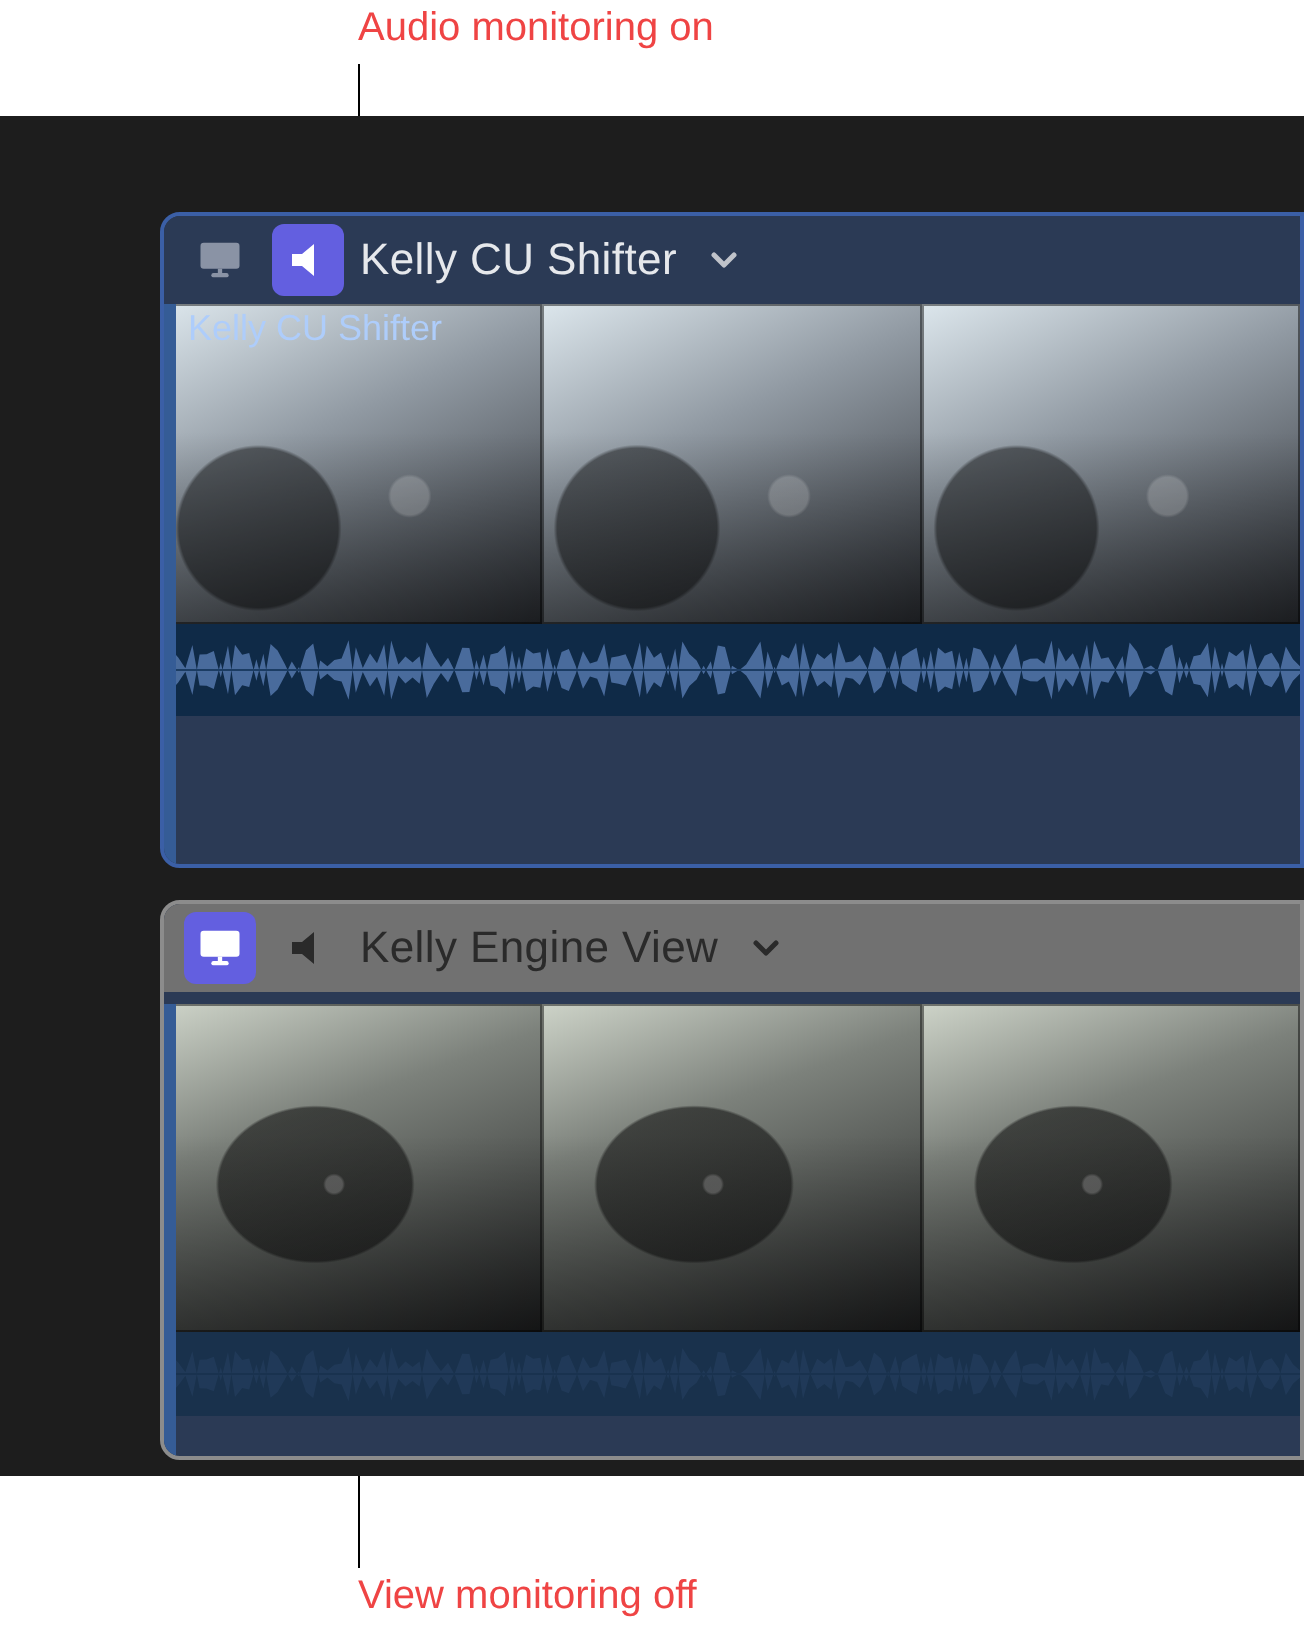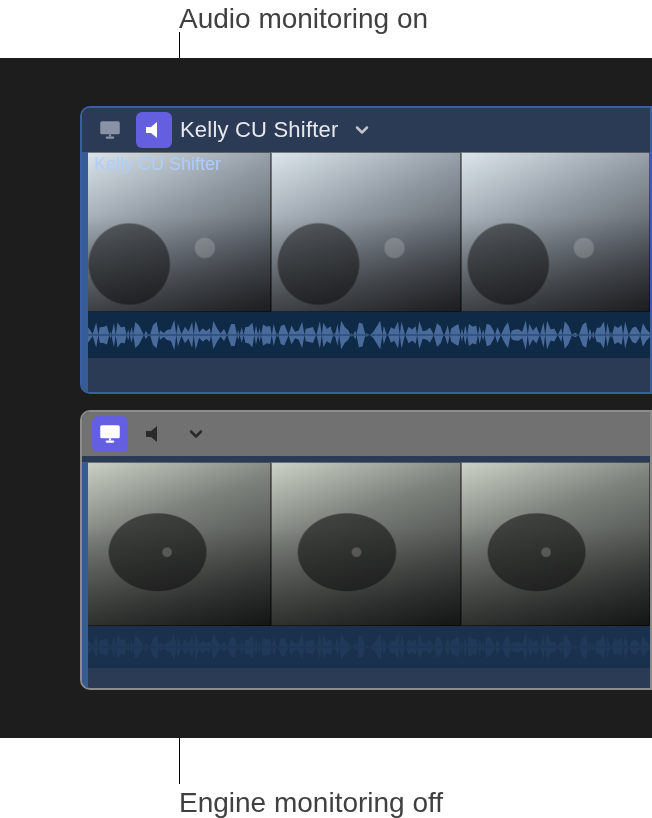--- a/index.html
+++ b/index.html
@@ -9,22 +9,22 @@
     height: 818px;
     background: #ffffff;
     font-family: -apple-system, "Helvetica Neue", Arial, sans-serif;
     overflow: hidden;
     position: relative;
   }
 
   
   .callout {
     position: absolute;
-    font-size: 28px;
-    color: #404040;
+    font-size: 20px;
+    color: #ef4444;
     white-space: nowrap;
   }
   #callout-top { left: 179px; top: 3px; }
   #callout-bottom { left: 179px; top: 787px; }
 
   .callout-line { position: absolute; background: #000; }
   #line-top { left: 179px; top: 32px; width: 1px; height: 120px; }
   #line-bottom { left: 179px; top: 448px; width: 1px; height: 336px; }
 
   
@@ -47,21 +47,21 @@
     border-radius: 10px 0 0 10px;
     box-sizing: border-box;
     margin-bottom: 16px;
     overflow: hidden;
   }
 
   
   .angle.sel {
     background: #2b3a55;
     border: 2px solid #3b5fa6;
-    height: 288px;
+    height: 328px;
   }
   .angle.unsel {
     background: #2b3a55;
     border: 2px solid #8c8c8c;
     height: 280px;
   }
 
   
   .angle-header {
     display: flex;
@@ -179,21 +179,21 @@
   }
   .angle.unsel .clip-left-edge { top:50px; }
 
 </style>
 </head>
 <body>
 
 <div class="callout" id="callout-top">Audio monitoring on</div>
 <div class="callout-line" id="line-top"></div>
 
-<div class="callout" id="callout-bottom">Engine monitoring off</div>
+<div class="callout" id="callout-bottom">View monitoring off</div>
 <div class="callout-line" id="line-bottom"></div>
 
 <div class="panel">
   <div class="panel-inner" id="angles-host">
 
   <div class="angle sel">
     <div class="angle-header">
 
       <div class="icon-btn video-btn inactive" style="color: rgb(138, 147, 165);">
         <svg viewBox="0 0 24 24" width="26" height="26">
@@ -244,20 +244,21 @@
           <rect x="11" y="16" width="2" height="2" fill="currentColor"></rect>
         </svg>
       </div>
 
       <div class="icon-btn audio-btn inactive" style="color: rgb(42, 42, 42);">
         <svg viewBox="0 0 24 24" width="24" height="24">
           <path d="M4 9 L4 15 L9 15 L15 20 L15 4 L9 9 Z" fill="currentColor"></path>
         </svg>
       </div>
 
+      <div class="angle-title">Kelly Engine View</div>
 
       <span class="chev">
         <svg viewBox="0 0 24 24" width="20" height="20">
           <path d="M6 9 L12 15 L18 9" fill="none" stroke-width="3" stroke-linecap="round" stroke-linejoin="round"></path>
         </svg>
       </span>
     </div>
 
     <div class="clip-left-edge"></div>
 

